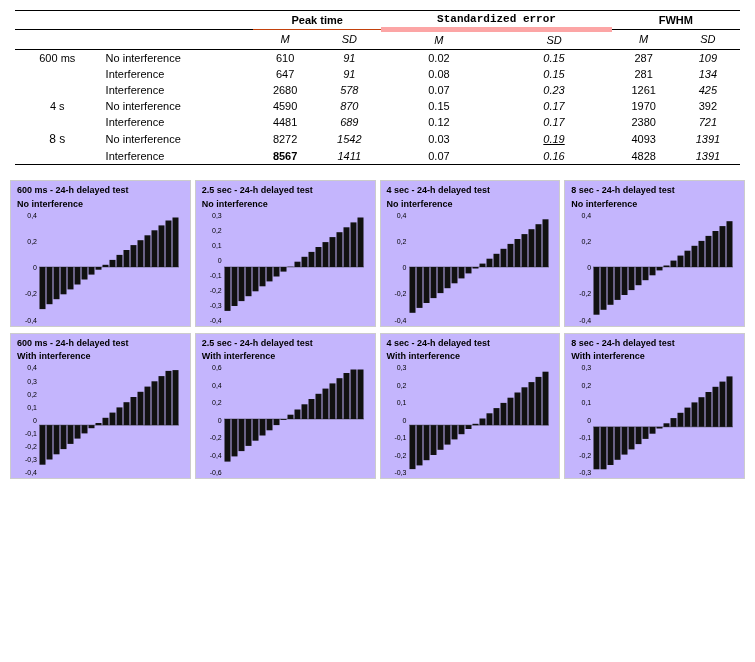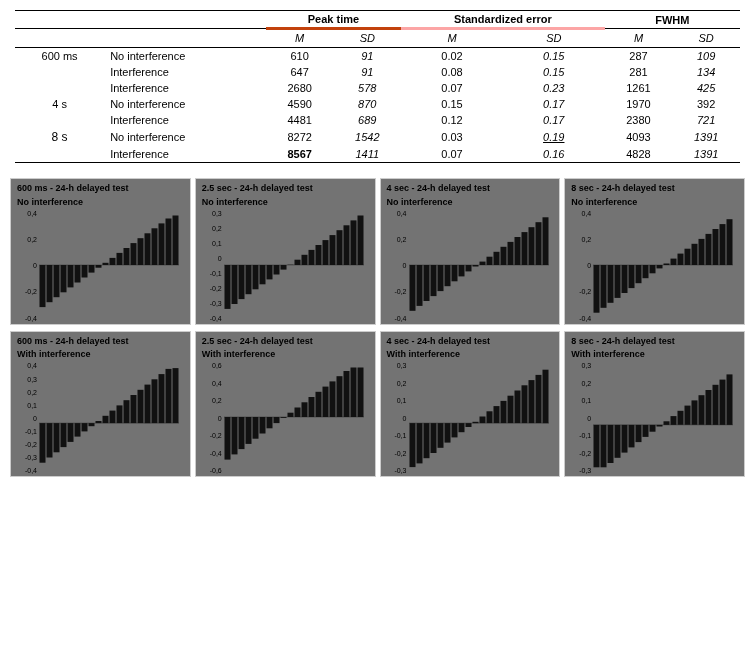--- a/index.html
+++ b/index.html
@@ -71,21 +71,21 @@
       flex-direction: row;
       gap: 4px;
       margin-bottom: 6px;
     }
 
     .chart-container {
       flex: 1;
       border: 1px solid #ccc;
       padding: 4px 4px 2px 6px;
       position: relative;
-      background: #737373;
+      background: #c4b5fd;
     }
 
     .chart-title {
       font-size: 9px;
       font-weight: bold;
       line-height: 1.3;
       margin-bottom: 2px;
     }
 
     .chart-subtitle {
@@ -100,22 +100,22 @@
     }
   </style>
 </head>
 <body>
 
 <div class="table-section">
   <table>
     <thead>
       <tr class="top-header">
         <th colspan="2"></th>
-        <th colspan="2" style="border-bottom: 3px solid #c2410c;">Peak time</th>
-        <th colspan="2" style="border-bottom: 3px solid #fca5a5;">Standardized error</th>
+        <th colspan="2" style="border-bottom: 1px solid #c2410c;">Peak time</th>
+        <th colspan="2" style="border-bottom: 5px solid #fca5a5; font-family: Liberation Mono, monospace;">Standardized error</th>
         <th colspan="2" style="border-bottom: 1px solid #000;">FWHM</th>
       </tr>
       <tr class="subheader">
         <th colspan="2"></th>
         <th>M</th>
         <th class="italic">SD</th>
         <th>M</th>
         <th class="italic">SD</th>
         <th>M</th>
         <th class="italic">SD</th>

